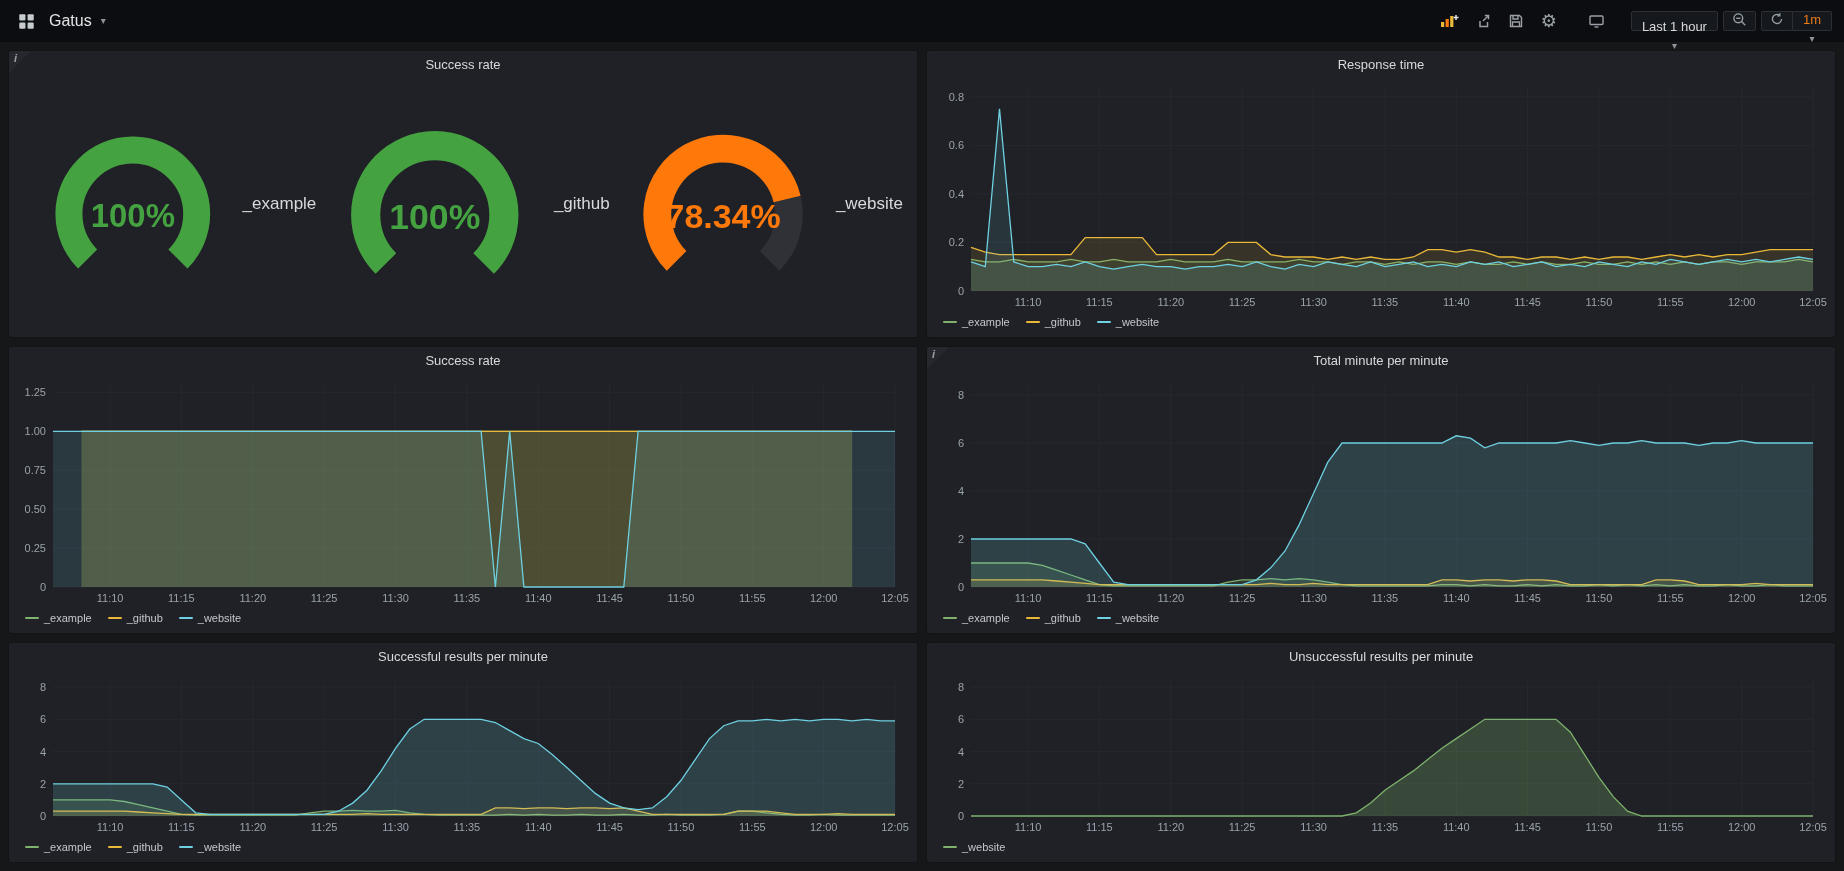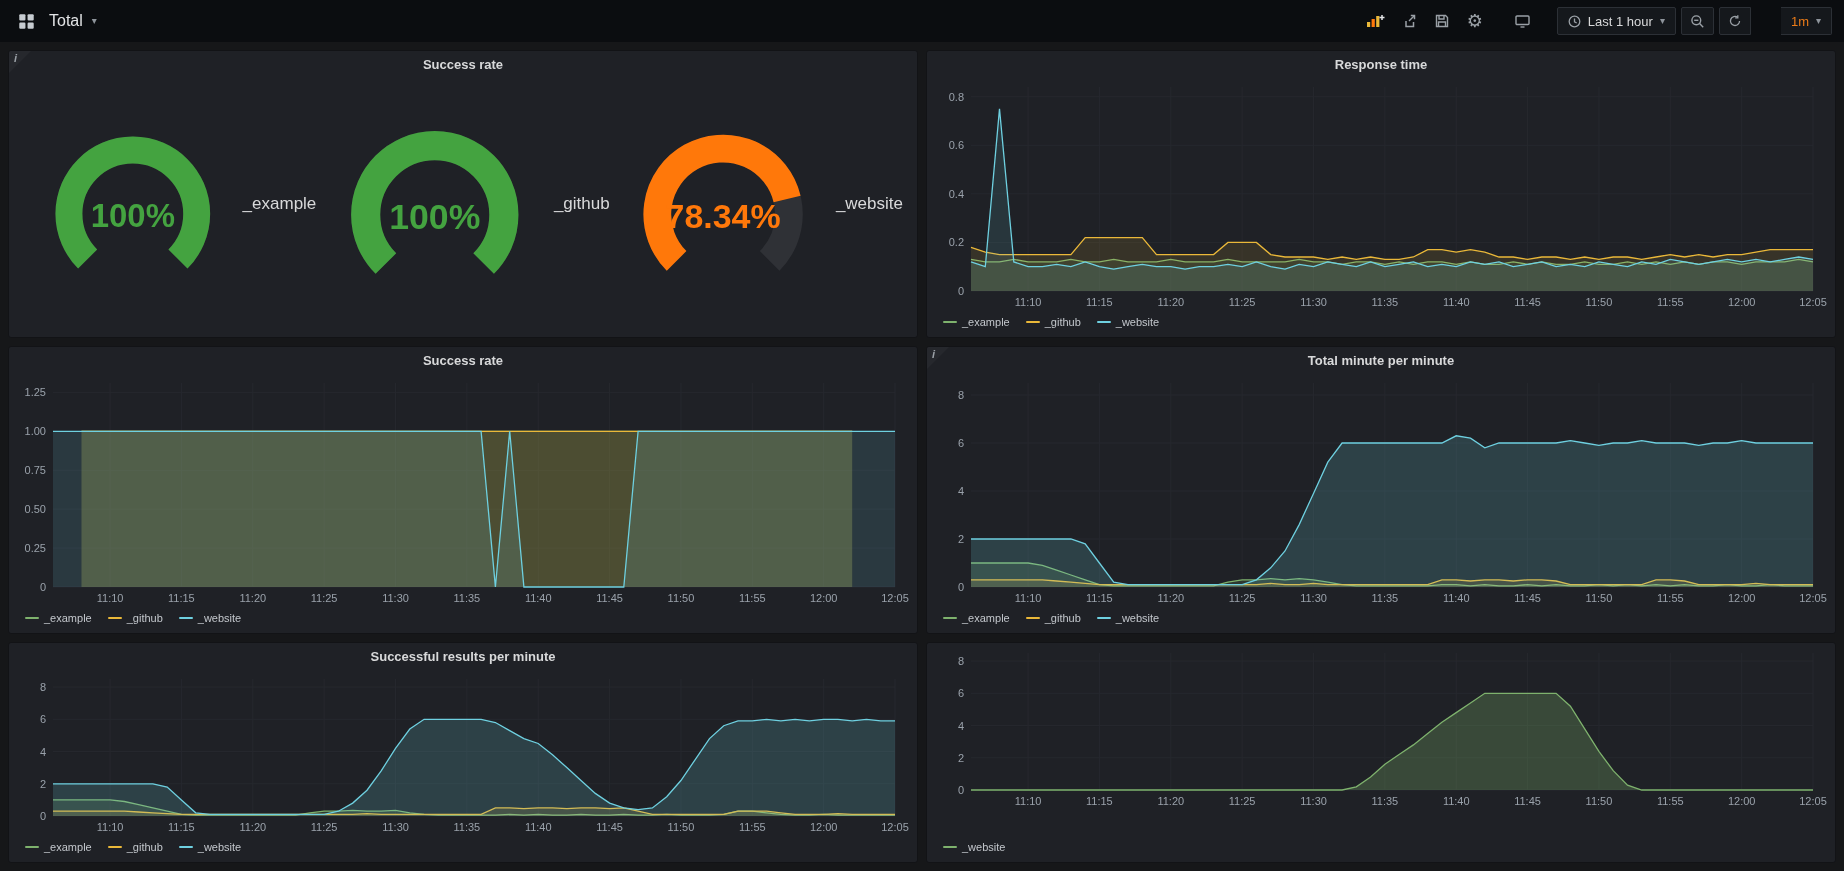--- a/index.html
+++ b/index.html
@@ -20,46 +20,47 @@
   .dash-title{font-size:16px;font-weight:500;color:#e3e4e6;cursor:pointer;}
   .caret{color:#8e949b;font-size:10px;line-height:1;}
   .nav-right{display:flex;align-items:center;gap:5px;}
   .icon-btn{
     width:28px;height:28px;display:flex;align-items:center;justify-content:center;
     color:#9aa0a6;cursor:pointer;flex:none;
   }
   .gear-glyph{font-size:18px;line-height:1;color:#9aa0a6;}
   .nav-sep{width:10px;}
   .nav-btn{
-    display:flex;align-items:center;gap:7px;height:28px;padding:0 10px;
+    display:flex;align-items:center;gap:7px;height:20px;padding:0 10px;
     background:#15181c;border:1px solid #2c3036;border-radius:2px;
     font-size:13px;color:#d8d9da;cursor:pointer;box-sizing:border-box;
     font-family:"Liberation Sans",sans-serif;
-  }
-  .btn-group{display:flex;gap:30px;}
+    flex-direction:column;
+  }
+  .btn-group{display:flex;}
   .btn-group .nav-btn:not(:first-child){border-left:none;border-top-left-radius:0;border-bottom-left-radius:0;}
   .btn-group .nav-btn:not(:last-child){border-top-right-radius:0;border-bottom-right-radius:0;}
   .refresh-interval{color:#eb7b18;}
 
   
   .grid{
     position:absolute;top:42px;left:0;right:0;bottom:0;
     padding:8px;display:grid;gap:8px;
     grid-template-columns:1fr 1fr;
     grid-template-rows:288px 288px 1fr;
     box-sizing:border-box;
   }
   .panel{
     background:#1f2126;border:1px solid #121316;border-radius:3px;
     display:flex;flex-direction:column;min-height:0;min-width:0;position:relative;
     overflow:hidden;
   }
   .panel-header{
     flex:none;height:26px;display:flex;align-items:center;justify-content:center;
-    font-size:13px;font-weight:700;color:#d8d9da;cursor:pointer;
+    font-size:13px;font-weight:400;color:#d8d9da;cursor:pointer;
   }
   .panel-body{flex:1;min-height:0;position:relative;margin:0 6px;}
   .chart{position:absolute;inset:0;}
   .panel-legend{
     flex:none;height:22px;display:flex;align-items:center;gap:16px;
     padding:0 10px 4px 16px;font-size:11px;color:#c3c7cc;
   }
   .legend-item{display:flex;align-items:center;gap:5px;cursor:pointer;}
   .legend-swatch{width:14px;height:2px;border-radius:1px;flex:none;}
 
@@ -86,21 +87,21 @@
     <span class="icon-btn">
       <svg width="17" height="17" viewBox="0 0 16 16">
         <g fill="#c7ccd1">
           <rect x="1.2" y="1.2" width="5.8" height="5.8" rx="1"></rect>
           <rect x="9" y="1.2" width="5.8" height="5.8" rx="1"></rect>
           <rect x="1.2" y="9" width="5.8" height="5.8" rx="1"></rect>
           <rect x="9" y="9" width="5.8" height="5.8" rx="1"></rect>
         </g>
       </svg>
     </span>
-    <span class="dash-title">Total</span>
+    <span class="dash-title">Gatus</span>
     <span class="caret">▾</span>
   </div>
 
   <div class="nav-right">
     <span class="icon-btn">
       <svg width="19" height="16" viewBox="0 0 19 16">
         <rect x="1" y="9" width="3.2" height="5" fill="#eab839"></rect>
         <rect x="5.6" y="6" width="3.2" height="8" fill="#ff780a"></rect>
         <rect x="10.2" y="3" width="3.2" height="11" fill="#eab839"></rect>
         <path d="M16 2v5M13.5 4.5h5" stroke="#e3e4e6" stroke-width="1.5" fill="none"></path>
@@ -446,20 +447,21 @@
           <span>_github</span>
         </span>
         <span class="legend-item">
           <span class="legend-swatch" style="background: rgb(110, 208, 224);"></span>
           <span>_website</span>
         </span>
       </div>
   </section>
 
   <section class="panel">
+    <header class="panel-header">Unsuccessful results per minute</header>
     <div class="panel-body">
       <div class="chart"><svg width="896" height="167">
             <line x1="38" y1="147" x2="880" y2="147" stroke="#26282e" stroke-width="1"></line>
             <text x="31" y="151" text-anchor="end" fill="#9aa2ab" font-size="11">0</text>
             <line x1="38" y1="114.76470588235293" x2="880" y2="114.76470588235293" stroke="#26282e" stroke-width="1"></line>
             <text x="31" y="118.76470588235293" text-anchor="end" fill="#9aa2ab" font-size="11">2</text>
             <line x1="38" y1="82.52941176470588" x2="880" y2="82.52941176470588" stroke="#26282e" stroke-width="1"></line>
             <text x="31" y="86.52941176470588" text-anchor="end" fill="#9aa2ab" font-size="11">4</text>
             <line x1="38" y1="50.29411764705882" x2="880" y2="50.29411764705882" stroke="#26282e" stroke-width="1"></line>
             <text x="31" y="54.29411764705882" text-anchor="end" fill="#9aa2ab" font-size="11">6</text>

